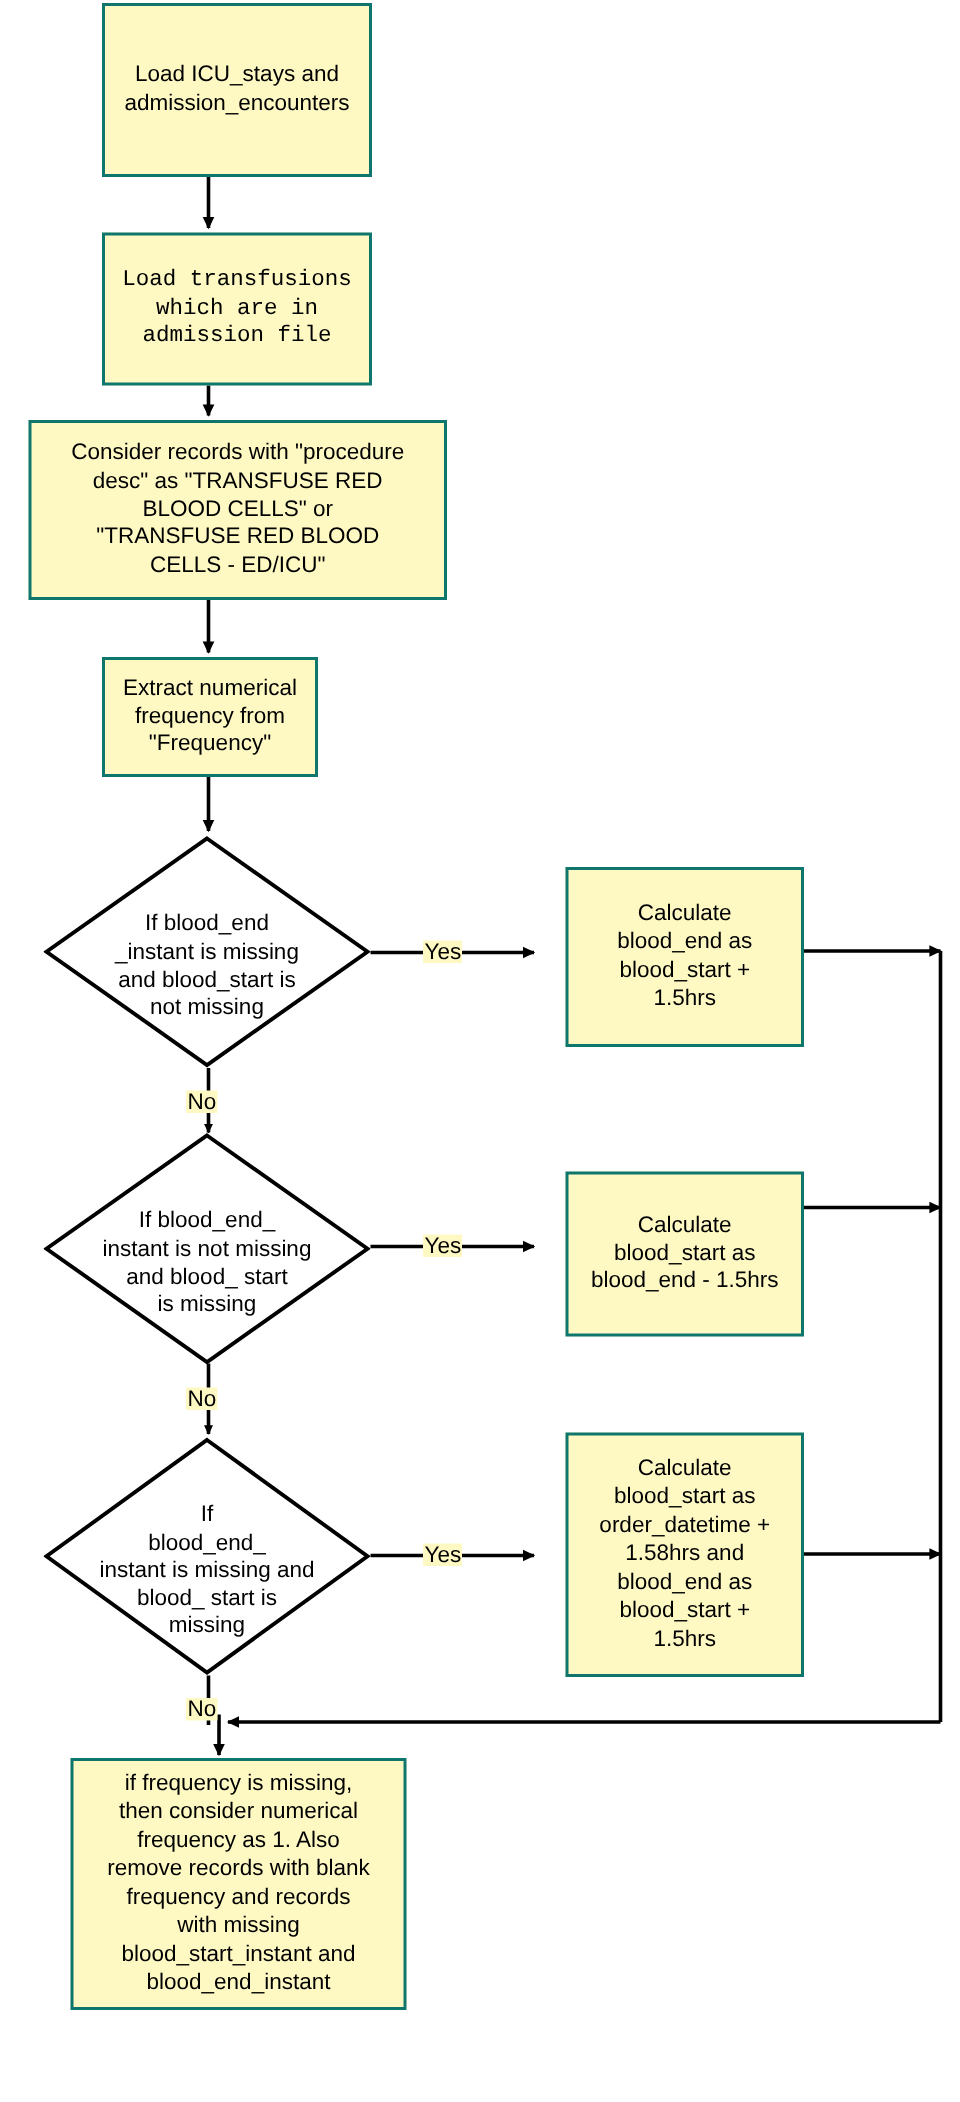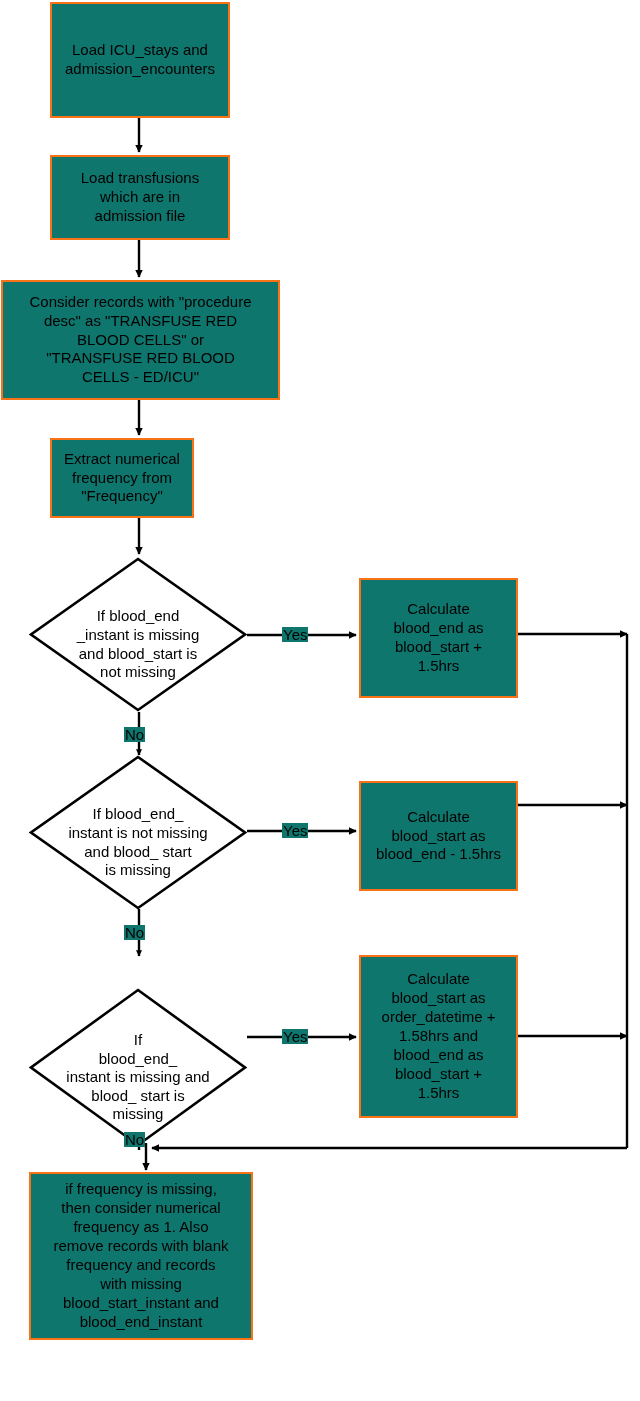--- a/index.html
+++ b/index.html
@@ -29,22 +29,23 @@
   }
   .node {
     position: absolute;
     box-sizing: border-box;
     display: flex;
     align-items: center;
     justify-content: center;
     text-align: center;
   }
   .process {
-    border: 2px solid #f97316;
-    background: #0f766e;
+    border: 2px solid #0f766e;
+    background: #fef9c3;
+    margin-left: 18px;
   }
   .process .txt {
     width: 102%;
     line-height: 1.26;
     white-space: pre-line;
   }
   .diamond-wrap {
     position: absolute;
     display: flex;
     align-items: center;
@@ -59,21 +60,21 @@
     position: relative;
     z-index: 2;
     width: 86%;
     text-align: center;
     line-height: 1.24;
     white-space: pre-line;
     margin-top: 20px;
   }
   .edge-label {
     position: absolute;
-    background: #0f766e;
+    background: #fef9c3;
     font-size: 15px;
     line-height: 1;
     padding: 0 1px;
     white-space: nowrap;
   }
   .f15 { font-size: 15px; }
 </style>
 </head>
 <body>
 
@@ -122,21 +123,21 @@
 
       <line x1="627" y1="1148" x2="152" y2="1148" marker-end="url(#ah)"></line>
     </g>
   </svg>
 
   <div class="node process f15" style="left:50px; top:2px; width:180px; height:116px;">
     <span class="txt">Load ICU_stays and
 admission_encounters</span>
   </div>
 
-  <div class="node process f15" style="left:50px; top:155px; width:180px; height:85px;">
+  <div class="node process f15" style="left:50px; top:155px; width:180px; height:102px;font-family:Liberation Mono, monospace;">
     <span class="txt">Load transfusions
 which are in
 admission file</span>
   </div>
 
   <div class="node process f15" style="left:1px; top:280px; width:279px; height:120px;">
     <span class="txt">Consider records with "procedure
 desc" as "TRANSFUSE RED
 BLOOD CELLS" or
 "TRANSFUSE RED BLOOD
@@ -162,21 +163,21 @@
   <div class="diamond-wrap f15" style="left:29px; top:755px; width:218px; height:155px;">
     <svg class="shape" width="218" height="155" viewBox="0 0 218 155" xmlns="http://www.w3.org/2000/svg">
       <polygon points="109,2 216,77.5 109,153 2,77.5" fill="#ffffff" stroke="#000000" stroke-width="2.6"></polygon>
     </svg>
     <span class="txt">If blood_end_
 instant is not missing
 and blood_ start
 is missing</span>
   </div>
 
-  <div class="diamond-wrap f15" style="left:29px; top:988px; width:218px; height:159px;">
+  <div class="diamond-wrap f15" style="left:29px; top:958px; width:218px; height:159px;">
     <svg class="shape" width="218" height="159" viewBox="0 0 218 159" xmlns="http://www.w3.org/2000/svg">
       <polygon points="109,2 216,79.5 109,157 2,79.5" fill="#ffffff" stroke="#000000" stroke-width="2.6"></polygon>
     </svg>
     <span class="txt">If
 blood_end_
 instant is missing and
 blood_ start is
 missing</span>
   </div>
 

